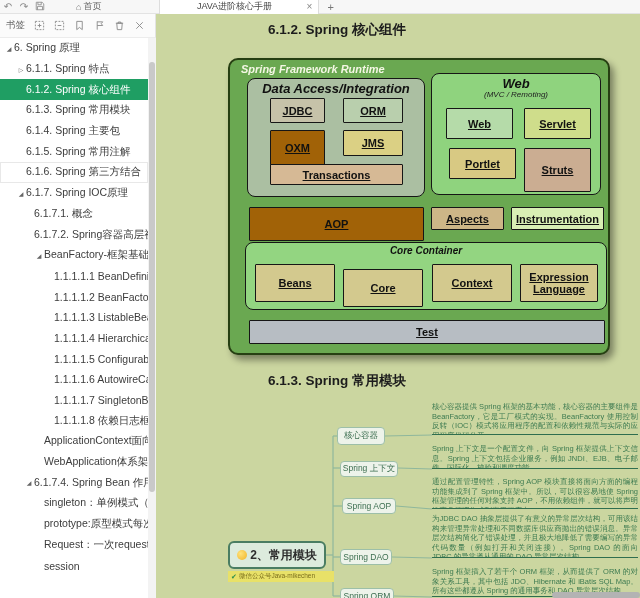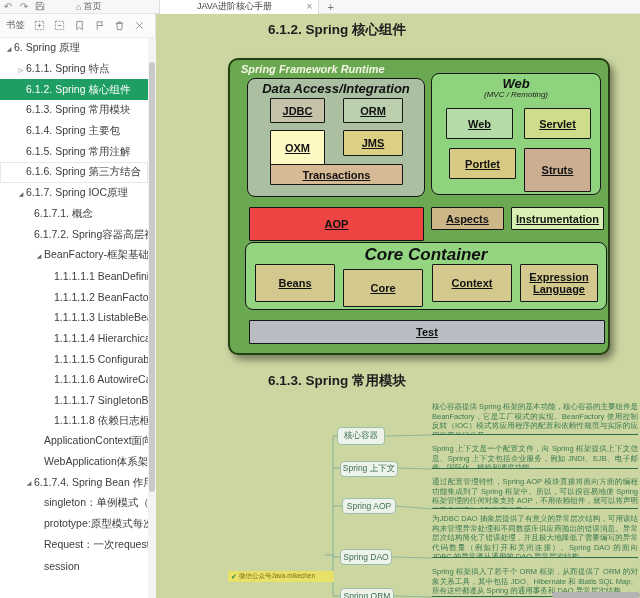--- a/index.html
+++ b/index.html
@@ -50,28 +50,28 @@
   .panel-title { text-align:center; font-style:italic; font-weight:bold; font-size:13px; color:#111; margin-top:2px; }
   .panel-sub { text-align:center; font-style:italic; font-size:8px; color:#222; margin-top:-1px; }
   .dbox { position:absolute; border:1.5px solid #161616; border-radius:1px; display:flex;
           align-items:center; justify-content:center; text-align:center;
           font-size:11px; font-weight:bold; color:#111; line-height:12px;text-decoration:underline; }
   .panel-da   { left:17px;  top:18px;  width:178px; height:119px; background:#abbfa2; }
   .panel-web  { left:201px; top:13px;  width:170px; height:122px; background:#8fd37e; }
   .panel-core { left:15px;  top:182px; width:362px; height:68px;  background:#93d581; }
   .b-jdbc  { left:22px; top:19px; width:55px; height:25px; background:#c6c2a9; }
   .b-orm   { left:95px; top:19px; width:60px; height:25px; background:#b9cfad; }
-  .b-oxm   { left:22px; top:51px; width:55px; height:36px; background:#fef9c3; }
+  .b-oxm   { left:22px; top:51px; width:55px; height:36px; background:#a16207; }
   .b-jms   { left:95px; top:51px; width:60px; height:26px; background:#dbd084; }
   .b-trans { left:22px; top:85px; width:133px; height:21px; background:#d6b995; }
   .b-web     { left:14px; top:34px; width:67px; height:31px; background:#b5dba9; }
   .b-servlet { left:92px; top:34px; width:67px; height:31px; background:#cfdd8b; }
   .b-portlet { left:17px; top:74px; width:67px; height:31px; background:#d8c983; }
   .b-struts  { left:92px; top:74px; width:67px; height:44px; background:#cbad92; }
-  .b-aop   { left:19px;  top:147px; width:175px; height:34px; background:#ef4444; }
+  .b-aop   { left:19px;  top:147px; width:175px; height:34px; background:#a16207; }
   .b-asp   { left:201px; top:147px; width:73px;  height:23px; background:#cdb687; }
   .b-instr { left:281px; top:147px; width:93px;  height:23px; background:#d8efb4; }
   .b-beans { left:9px;   top:21px; width:80px; height:38px; background:#d3c98e; }
   .b-core  { left:97px;  top:26px; width:80px; height:38px; background:#d3c98e; }
   .b-ctx   { left:186px; top:21px; width:80px; height:38px; background:#d3c98e; }
   .b-expr  { left:274px; top:21px; width:78px; height:38px; background:#d3c98e; }
   .b-test  { left:19px;  top:260px; width:356px; height:24px; background:#b7bdc3; }
 
   
   .mm-root { position:absolute; left:72px; top:527px; width:98px; height:28px; background:#dcebdd;
@@ -283,21 +283,21 @@
         <div class="dbox b-servlet">Servlet</div>
         <div class="dbox b-portlet">Portlet</div>
         <div class="dbox b-struts">Struts</div>
       </div>
 
       <div class="dbox b-aop">AOP</div>
       <div class="dbox b-asp">Aspects</div>
       <div class="dbox b-instr">Instrumentation</div>
 
       <div class="panel panel-core">
-        <div class="panel-title" style="font-size:17px;">Core Container</div>
+        <div class="panel-title" style="font-size:10px;">Core Container</div>
         <div class="dbox b-beans">Beans</div>
         <div class="dbox b-core">Core</div>
         <div class="dbox b-ctx">Context</div>
         <div class="dbox b-expr">Expression Language</div>
       </div>
 
       <div class="dbox b-test">Test</div>
     </div>
 
     <div class="heading" style="left:112px; top:358px;">6.1.3. Spring 常用模块</div>
@@ -312,20 +312,24 @@
         <path d="M177 543 H 184"></path>
           <path d="M177 582 H 184"></path>
         <path d="M229 422 L 276 421"></path>
         <path d="M242 454 L 276 455"></path>
         <path d="M240 492 L 276 495"></path>
         <path d="M236 543 L 276 544"></path>
         <path d="M238 582 L 276 583"></path>
       </g>
     </svg>
 
+    <div class="mm-root">
+      <span class="chick"></span>
+      <span>2、常用模块</span>
+    </div>
     <div class="mm-watermark">
       <span class="wm-check">✔</span>
       <span>微信公众号Java-mikechen</span>
     </div>
     <div id="mm-branches">
         <div class="mm-node" style="left: 181px; top: 413px; width: 48px; height: 18px;">核心容器</div>
         <div class="mm-text" style="top: 388px; max-height: 33px; height: 33px;">核心容器提供 Spring 框架的基本功能，核心容器的主要组件是 BeanFactory，它是工厂模式的实现。BeanFactory 使用控制反转（IOC）模式将应用程序的配置和依赖性规范与实际的应用程序代码分开。</div>
         <div class="mm-node" style="left: 184px; top: 447px; width: 58px; height: 16px;">Spring 上下文</div>
         <div class="mm-text" style="top: 430px; max-height: 25px; height: 25px;">Spring 上下文是一个配置文件，向 Spring 框架提供上下文信息。Spring 上下文包括企业服务，例如 JNDI、EJB、电子邮件、国际化、校验和调度功能。</div>
         <div class="mm-node" style="left: 186px; top: 484px; width: 54px; height: 16px;">Spring AOP</div>

